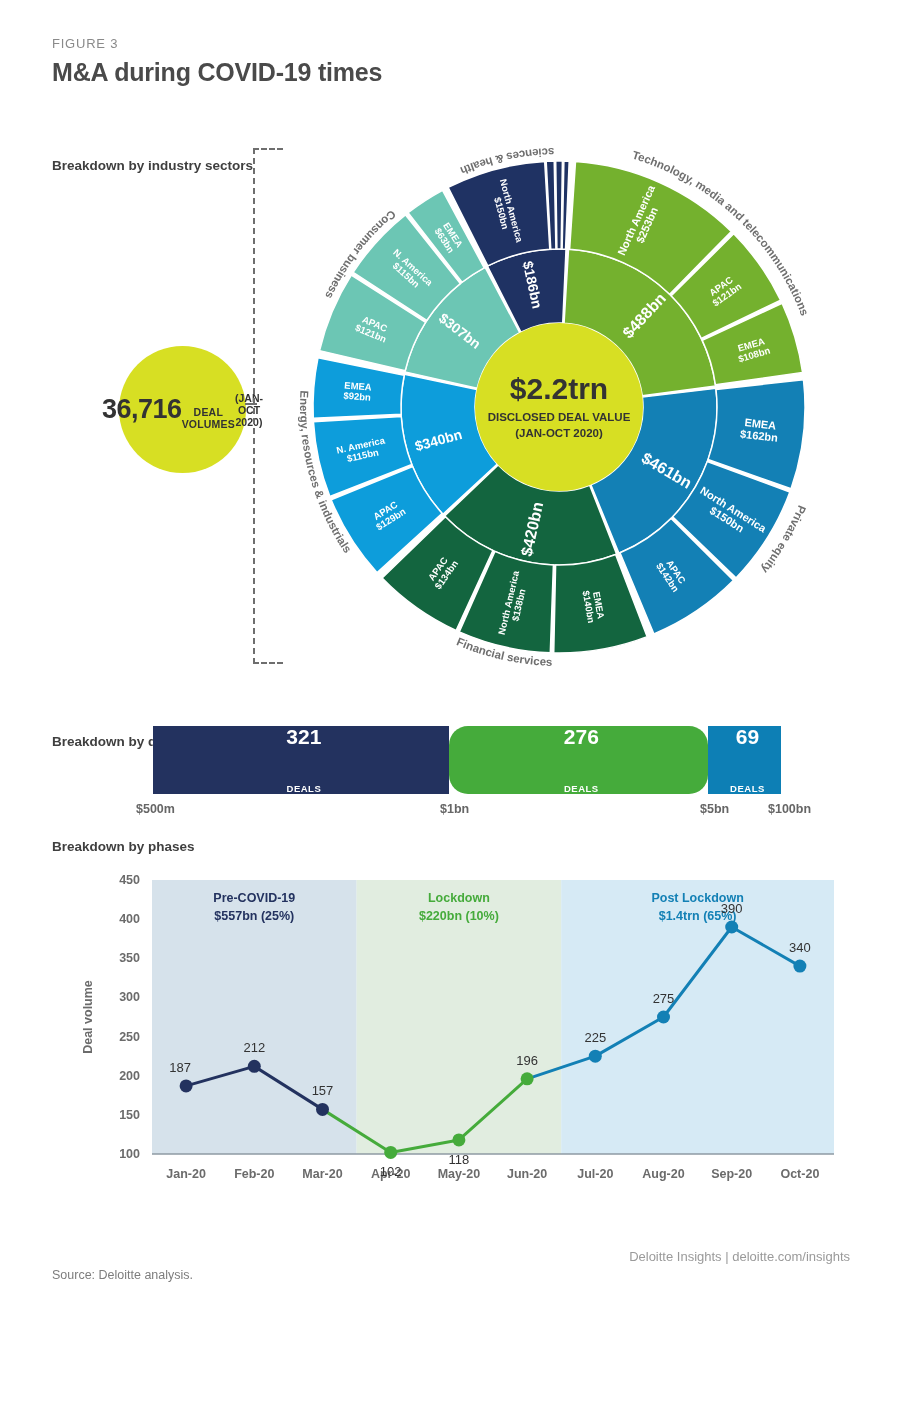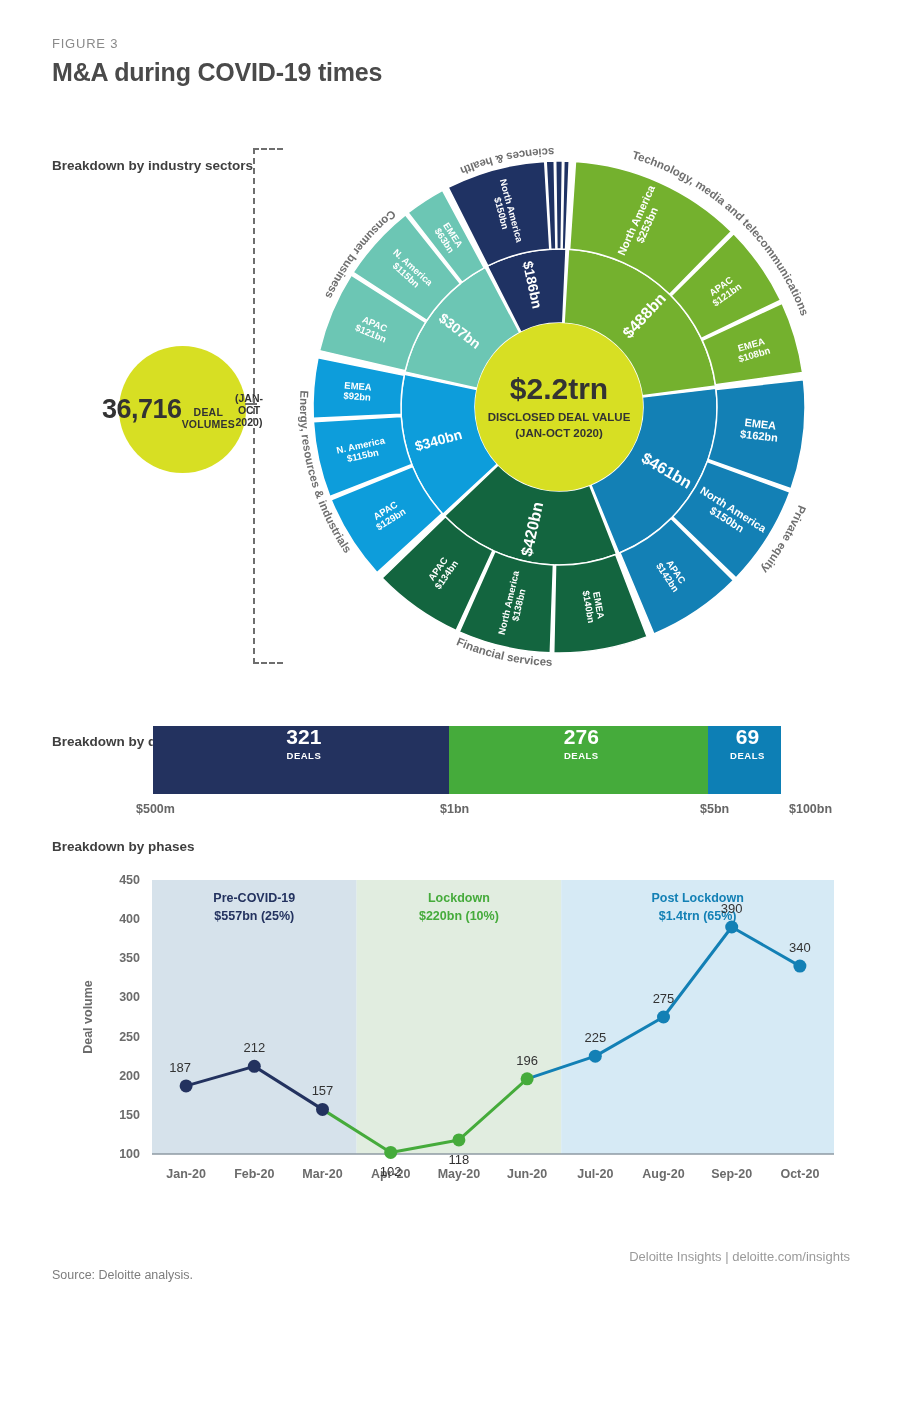--- a/index.html
+++ b/index.html
@@ -36,21 +36,21 @@
   #volumes-bubble .s1{font-size:10.5px;font-weight:bold;margin-top:17px;letter-spacing:.2px;}
   #volumes-bubble .s2{font-size:10.5px;font-weight:bold;}
 
   
   .bracket{position:absolute;left:253px;top:148px;width:28px;height:512px;
     border:2px dashed #6e6e6e;border-right:none;background:transparent;}
   .bracket-stem{position:absolute;left:245px;top:403px;width:12px;height:0;border-top:2px dashed #6e6e6e;}
 
   
   #dealsize{position:absolute;left:153px;top:726px;width:628px;height:68px;display:flex;}
-  #dealsize .seg{display:flex;flex-direction:column;align-items:center;justify-content:flex-start;color:#fff;padding-left:6px;}
+  #dealsize .seg{display:flex;flex-direction:column;align-items:center;justify-content:space-between;color:#fff;padding-left:6px;}
   #dealsize .num{font-size:21px;font-weight:bold;line-height:1;}
   #dealsize .unit{font-size:9.5px;font-weight:bold;letter-spacing:.5px;margin-top:3px;}
   .ds-axis{position:absolute;top:802px;font-size:12.5px;font-weight:bold;color:#666;}
 
   
   #phases{position:absolute;left:52px;top:862px;width:800px;height:345px;}
   #phases svg{display:block;}
   .ax-lbl{font-family:"Liberation Sans",sans-serif;font-size:12.5px;font-weight:bold;fill:#6b6b6b;}
   .pt-lbl{font-family:"Liberation Sans",sans-serif;font-size:13px;fill:#333;}
   .ph-lbl{font-family:"Liberation Sans",sans-serif;font-size:12.5px;font-weight:bold;}
@@ -207,21 +207,21 @@
         <path id="lbl5" d="M281.0661119638022,13.016617712658899 A259,259 0 0 0 179.64858593400493,34.95194077481409" fill="none"></path>
         <text class="out-lbl" font-size="11.5" fill="#6f6f6f"><textPath xlink:href="#lbl5" startOffset="50%" text-anchor="middle">Life sciences &amp; health care</textPath></text>
       </svg>
   </div>
 
   <div id="dealsize">
       <div class="seg" style="background: rgb(35, 50, 95); width: 47.5%;">
         <div class="num">321</div>
         <div class="unit">DEALS</div>
       </div>
-      <div class="seg" style="background: rgb(69, 171, 59); width: 41.5%;">
+      <div class="seg" style="background: rgb(69, 171, 59); width: 41.5%; border-radius: 19px;">
         <div class="num">276</div>
         <div class="unit">DEALS</div>
       </div>
       <div class="seg" style="background: rgb(13, 127, 181); width: 11%;">
         <div class="num">69</div>
         <div class="unit">DEALS</div>
       </div>
     </div>
   <div id="dealsize-axis"></div>
 
@@ -286,14 +286,14 @@
         <circle cx="747.9" cy="104.1142857142857" r="6.5" fill="#1380b5"></circle>
         <text x="747.9" y="90.1142857142857" text-anchor="middle" class="pt-lbl">340</text>
       </svg>
   </div>
 
   <div id="source">Source: Deloitte analysis.</div>
   <div id="brand">Deloitte Insights | deloitte.com/insights</div>
 <div class="ds-axis" style="left: 136px;">$500m</div>
     <div class="ds-axis" style="left: 440px;">$1bn</div>
     <div class="ds-axis" style="left: 700px;">$5bn</div>
-    <div class="ds-axis" style="left: 789px;">$100bn</div>
+    <div class="ds-axis" style="left: 768px;">$100bn</div>
   </div>
 
 </body></html>

